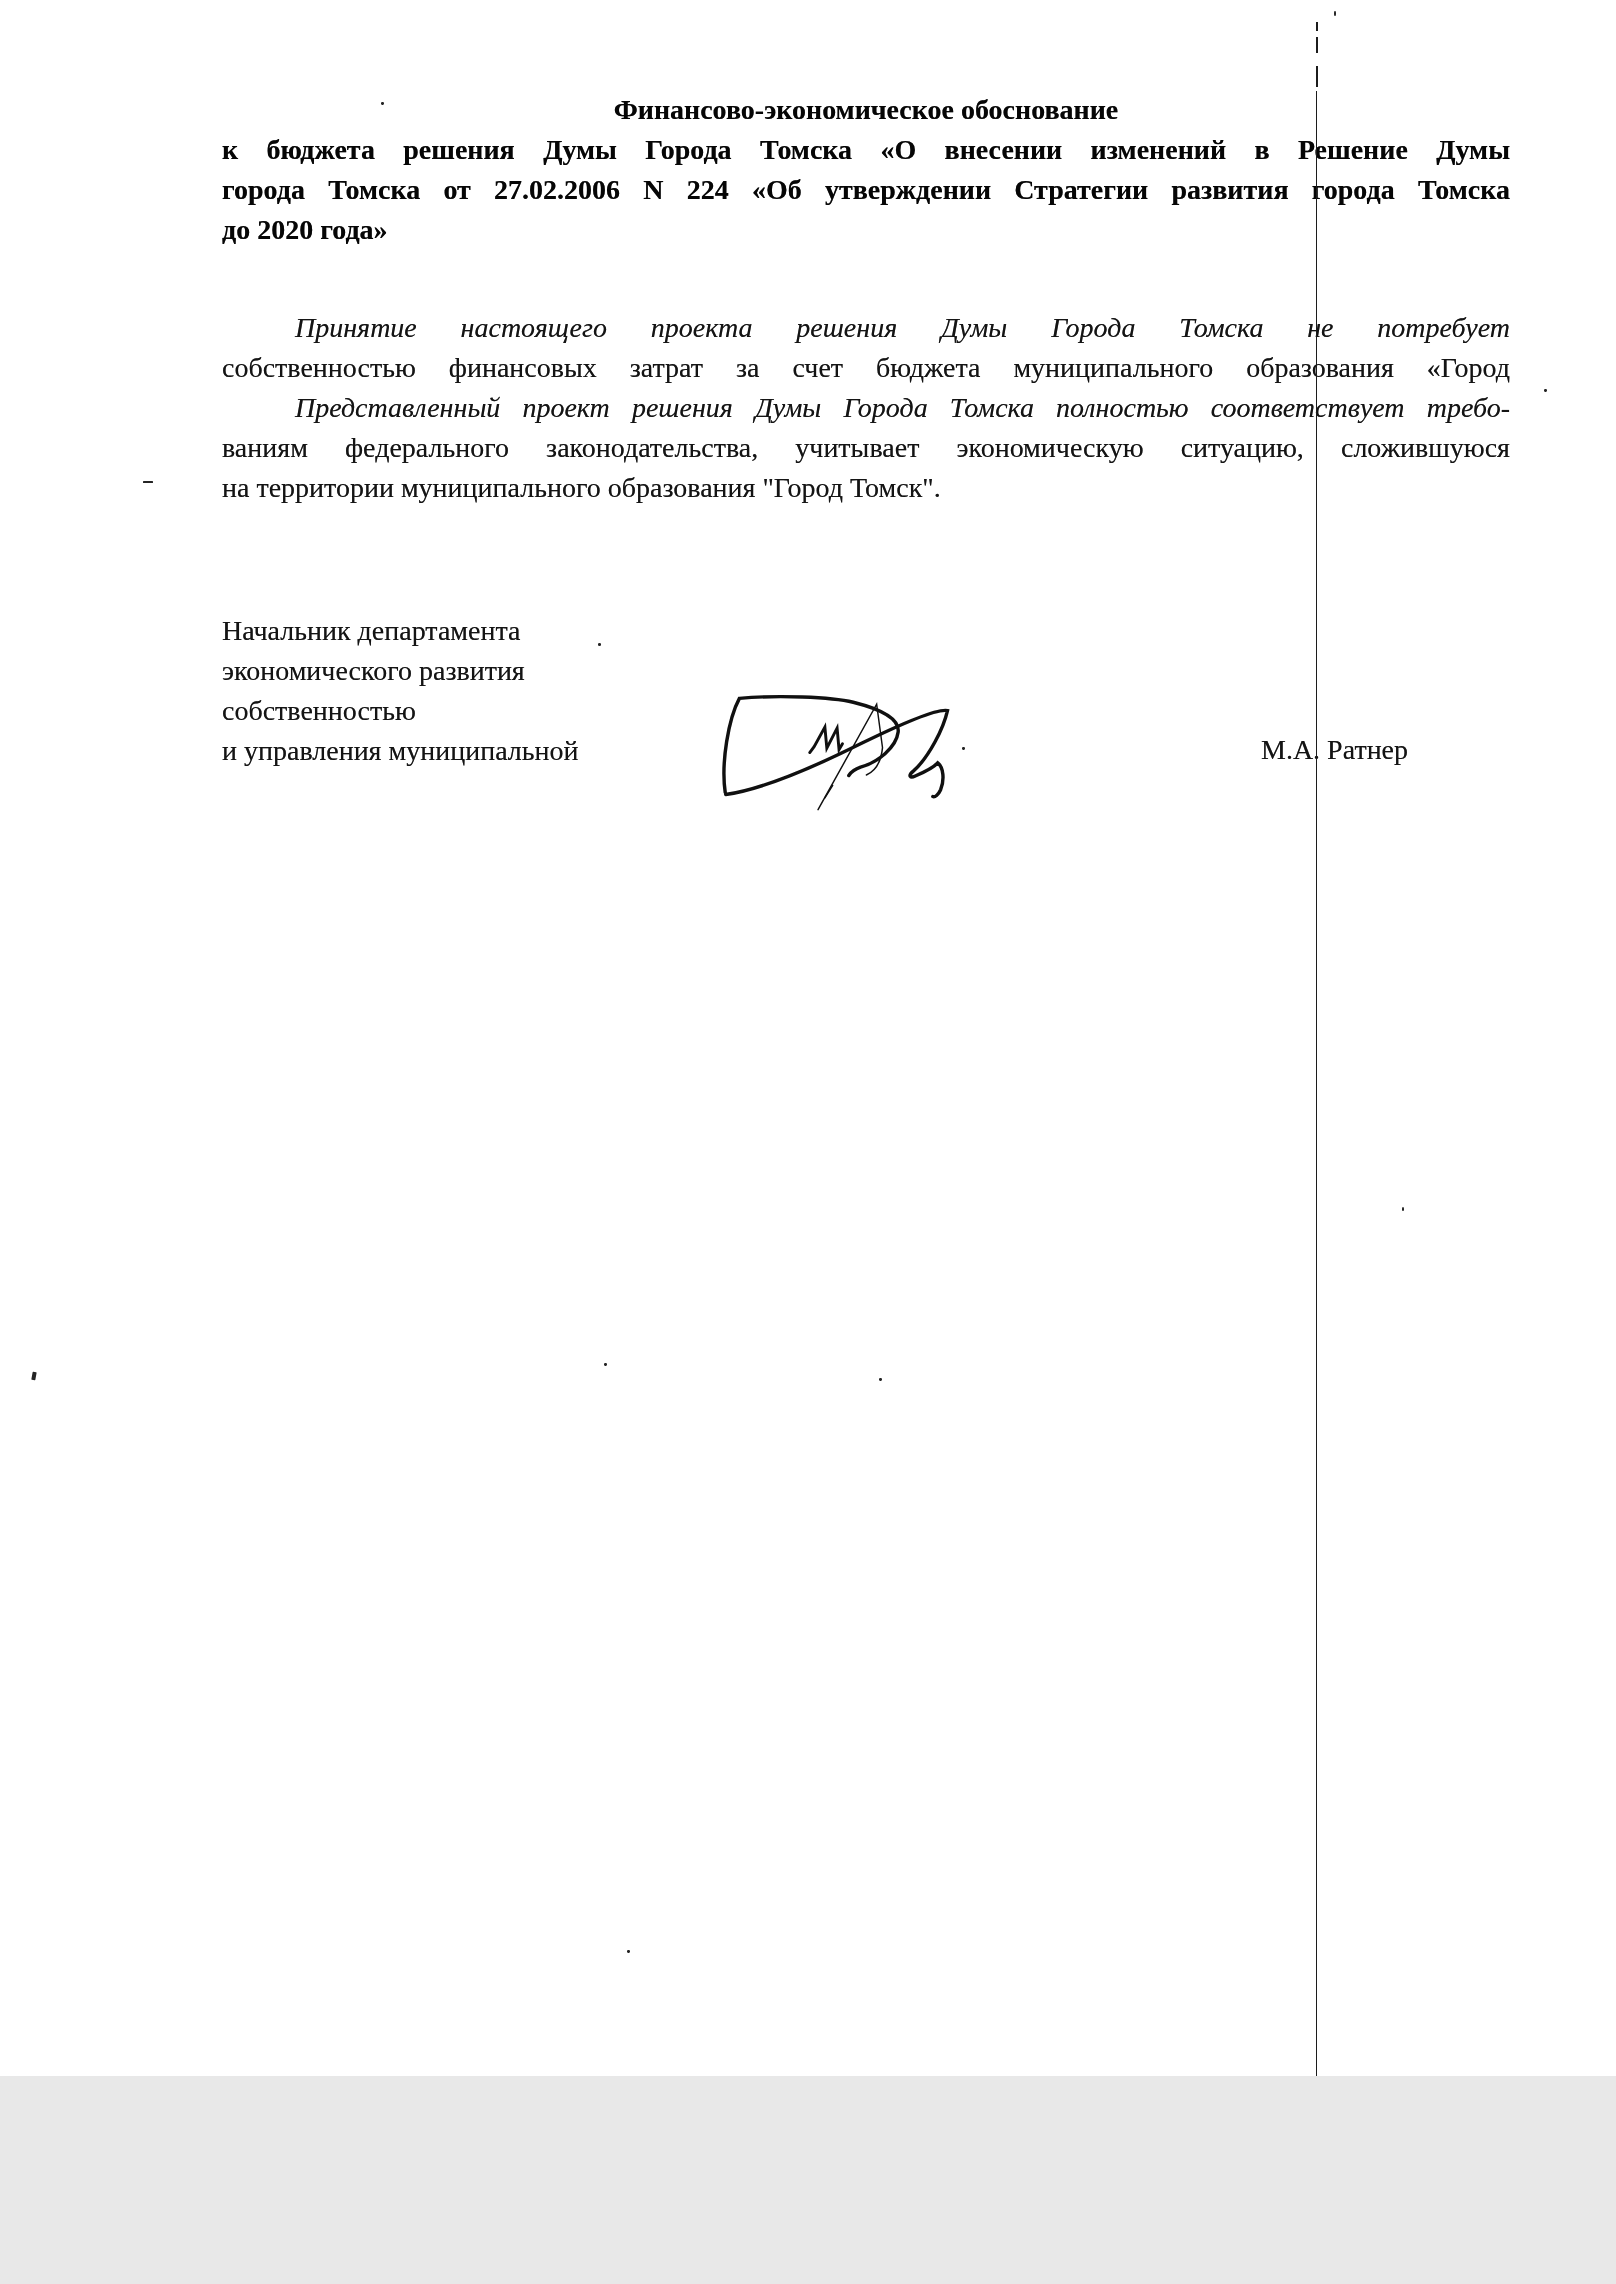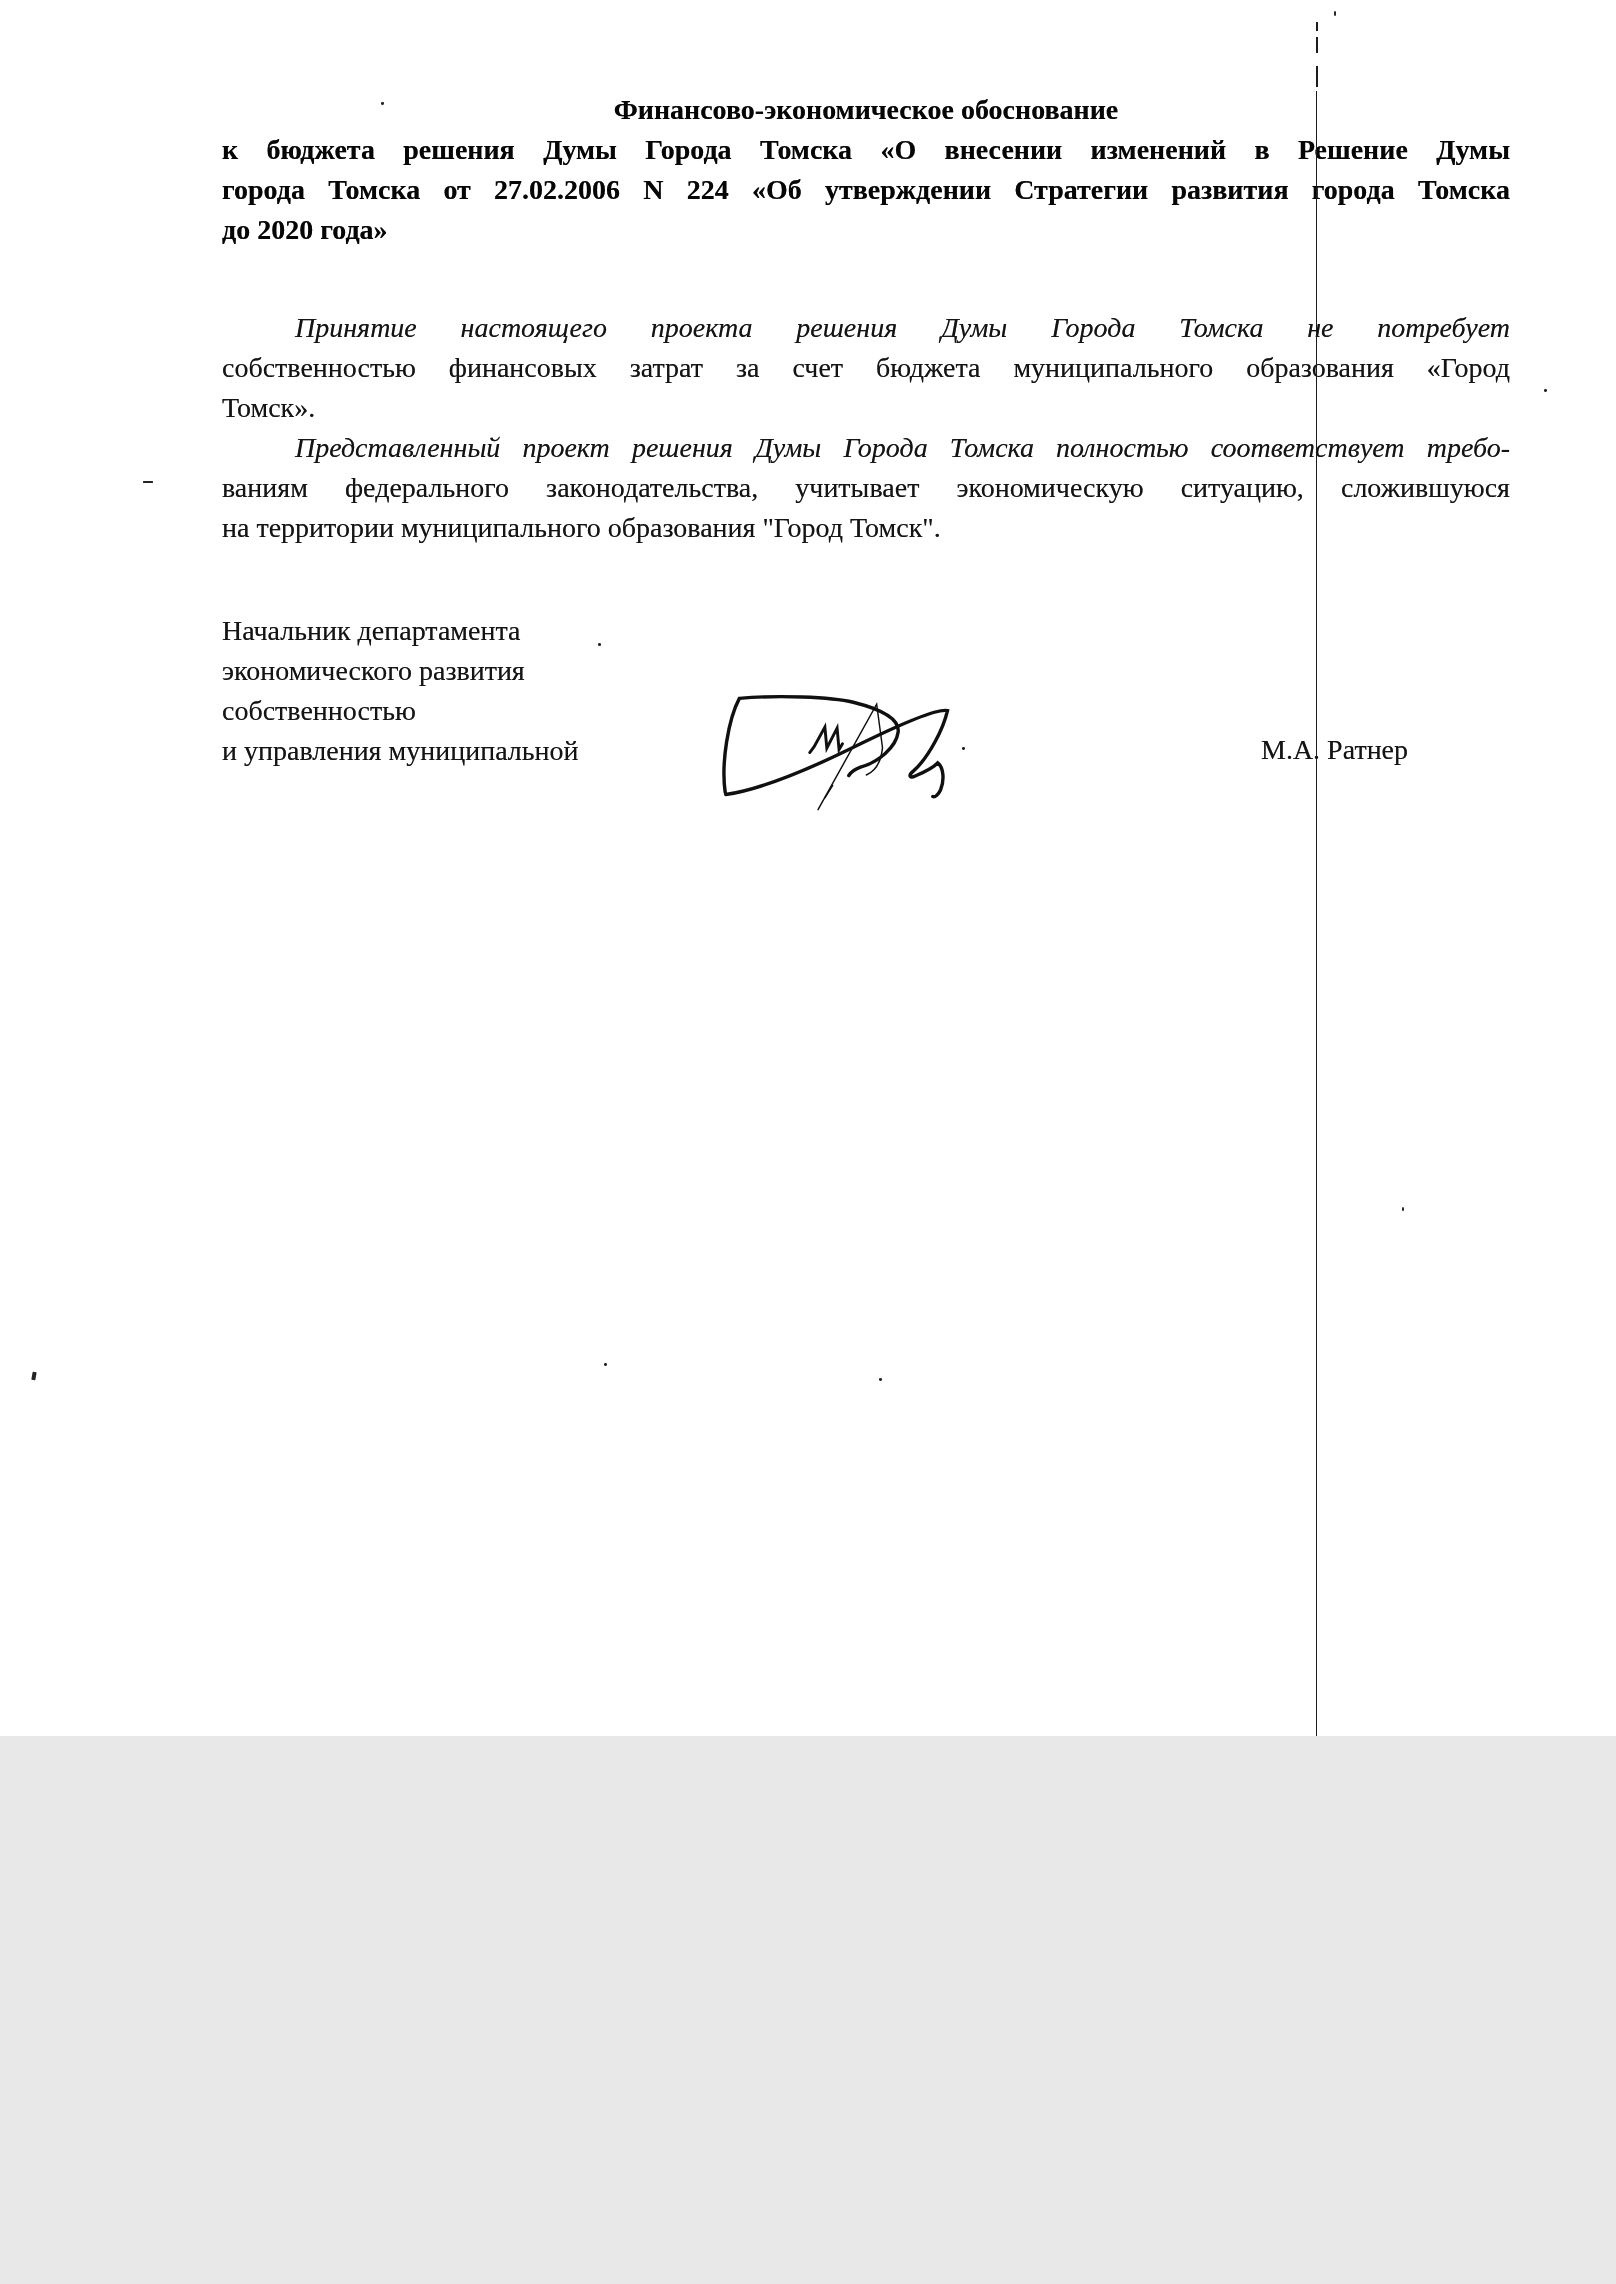--- a/index.html
+++ b/index.html
@@ -1,18 +1,18 @@
 <!DOCTYPE html>
 <html style="font-size:7.8px"><head>
 <meta charset="utf-8">
 <style>
   html,body{margin:0;padding:0;background:#e8e8e8;}
   .page{
     position:relative;
-    width:1616px;height:1736px;
+    width:1616px;height:2076px;
     background:#ffffff;
     overflow:hidden;
     font-family:"Liberation Serif","DejaVu Serif",serif;
     color:#141414;
   }
   .textcol{position:absolute;left:222px;width:1288px;}
   .line{
     height:40px;line-height:40px;font-size:28px;
     white-space:nowrap;
     text-align:justify;text-align-last:justify;
@@ -50,21 +50,20 @@
   <div class="textcol" style="top:90px;">
     <div class="line center bold">Финансово-экономическое обоснование</div>
     <div class="line bold">к бюджета решения Думы Города Томска «О внесении изменений в Решение Думы</div>
     <div class="line bold">города Томска от 27.02.2006 N 224 «Об утверждении Стратегии развития города Томска</div>
     <div class="line leftend bold">до 2020 года»</div>
   </div>
 
   <div class="textcol" style="top:308px;">
     <div class="line indent">Принятие настоящего проекта решения Думы Города Томска не потребует</div>
     <div class="line">собственностью финансовых затрат за счет бюджета муниципального образования «Город</div>
-    <div class="line leftend">Томск».</div>
     <div class="line indent">Представленный проект решения Думы Города Томска полностью соответствует требо-</div>
     <div class="line">ваниям федерального законодательства, учитывает экономическую ситуацию, сложившуюся</div>
     <div class="line leftend">на территории муниципального образования "Город Томск".</div>
   </div>
 
   <div class="sigblock">
     <div class="line">Начальник департамента</div>
     <div class="line">экономического развития</div>
     <div class="line">собственностью</div>
     <div class="line">и управления муниципальной</div>

